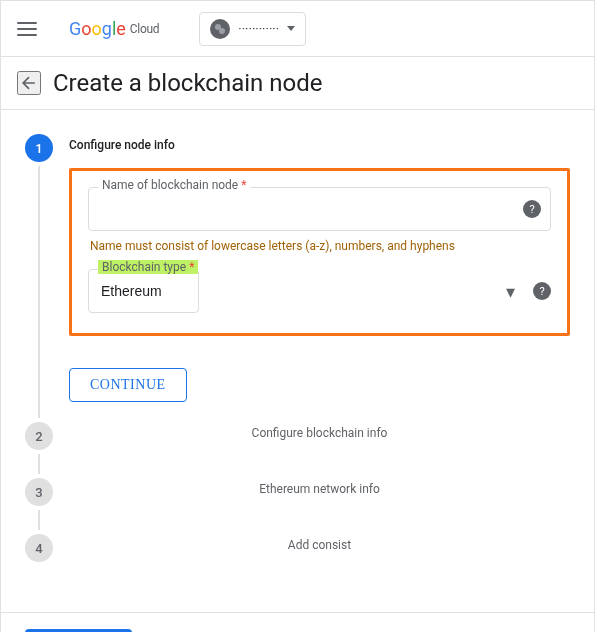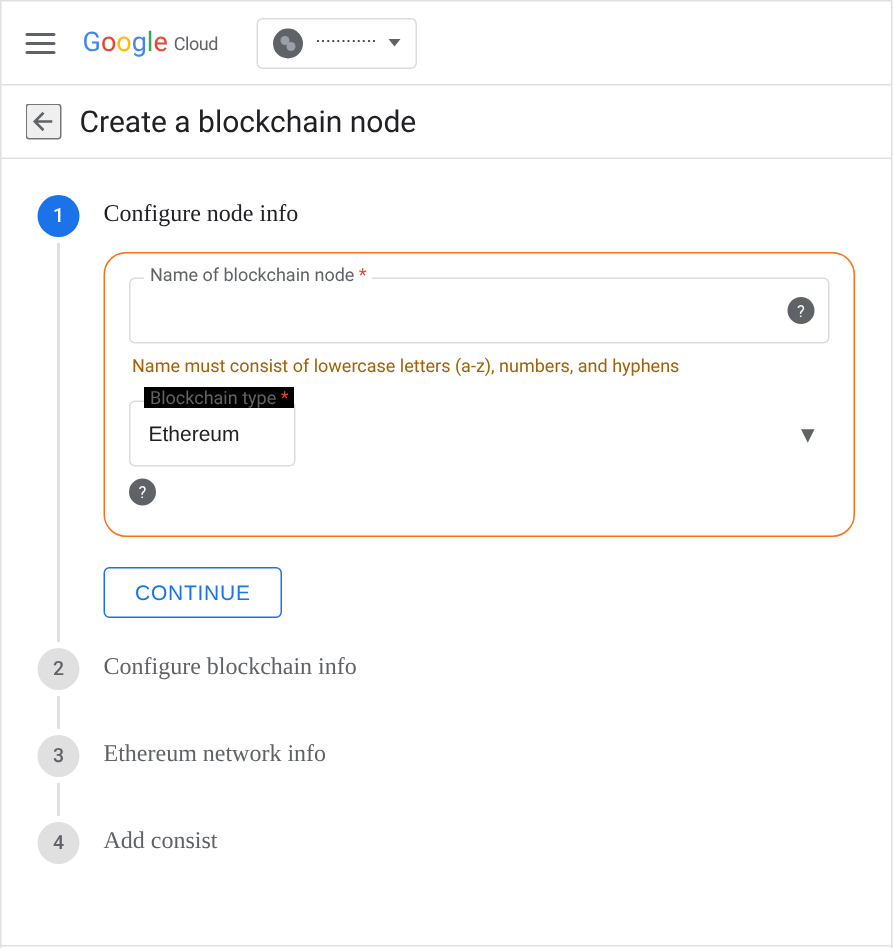--- a/index.html
+++ b/index.html
@@ -12,21 +12,21 @@
       overflow: hidden;
     }
 
     
     .top-nav {
       display: flex;
       align-items: center;
       padding: 0 16px;
       height: 56px;
       border-bottom: 1px solid #e0e0e0;
-      gap: 18px;
+      gap: 32px;
     }
     .hamburger-icon {
       cursor: pointer;
       display: flex;
       flex-direction: column;
       gap: 4px;
       width: 20px;
     }
     .hamburger-icon span {
       display: block;
@@ -103,21 +103,21 @@
     }
     .back-btn {
       cursor: pointer;
       color: #5f6368;
       font-size: 20px;
       line-height: 1;
       display: flex;
       align-items: center;
     }
     .page-title {
-      font-size: 20px;
+      font-size: 24px;
       color: #202124;
       font-weight: 400;
     }
 
     
     .main-content {
       padding: 24px 24px 16px 24px;
     }
 
     
@@ -166,38 +166,38 @@
       margin: 4px 0;
       min-height: 20px;
     }
 
     .step-content {
       flex: 1;
       padding-bottom: 20px;
     }
 
     .step-title {
-      font-size: 16px;
+      font-size: 12px;
       font-weight: 500;
       color: #202124;
       padding-top: 4px;
       margin-bottom: 16px;
-      font-family: Liberation Serif, serif;
     }
     .step-title.inactive {
       color: #5f6368;
       font-weight: 400;
+      text-align: center;
     }
 
     
     .form-section {
-      border: 1px solid #f97316;
-      border-radius: 15px;
+      border: 3px solid #f97316;
+      border-radius: 2px;
       padding: 16px 16px 20px 16px;
-      margin-bottom: 20px;
+      margin-bottom: 32px;
     }
 
     .input-group {
       position: relative;
       margin-bottom: 8px;
     }
 
     .text-input {
       width: 100%;
       height: 44px;
@@ -250,31 +250,31 @@
     }
 
     .select-group {
       position: relative;
     }
 
     .select-label {
       position: absolute;
       top: -9px;
       left: 10px;
-      background: #000000;
+      background: #bef264;
       padding: 0 4px;
       font-size: 12px;
       color: #5f6368;
       z-index: 1;
     }
 
     .select-wrapper {
       display: flex;
+      align-items: center;
       gap: 8px;
-      flex-direction: column;
     }
 
     .select-input {
       flex: 1;
       height: 44px;
       border: 1px solid #dadce0;
       border-radius: 4px;
       padding: 0 36px 0 12px;
       font-size: 14px;
       color: #202124;
@@ -319,20 +319,21 @@
       border: 1px solid #1a73e8;
       background: white;
       color: #1a73e8;
       padding: 8px 20px;
       border-radius: 4px;
       font-size: 14px;
       font-weight: 500;
       cursor: pointer;
       letter-spacing: 0.5px;
       text-transform: uppercase;
+      font-family: Liberation Serif, serif;
     }
 
     
     .bottom-actions {
       display: flex;
       align-items: center;
       gap: 16px;
       padding: 16px 24px;
       border-top: 1px solid #e0e0e0;
       margin-top: 8px;

